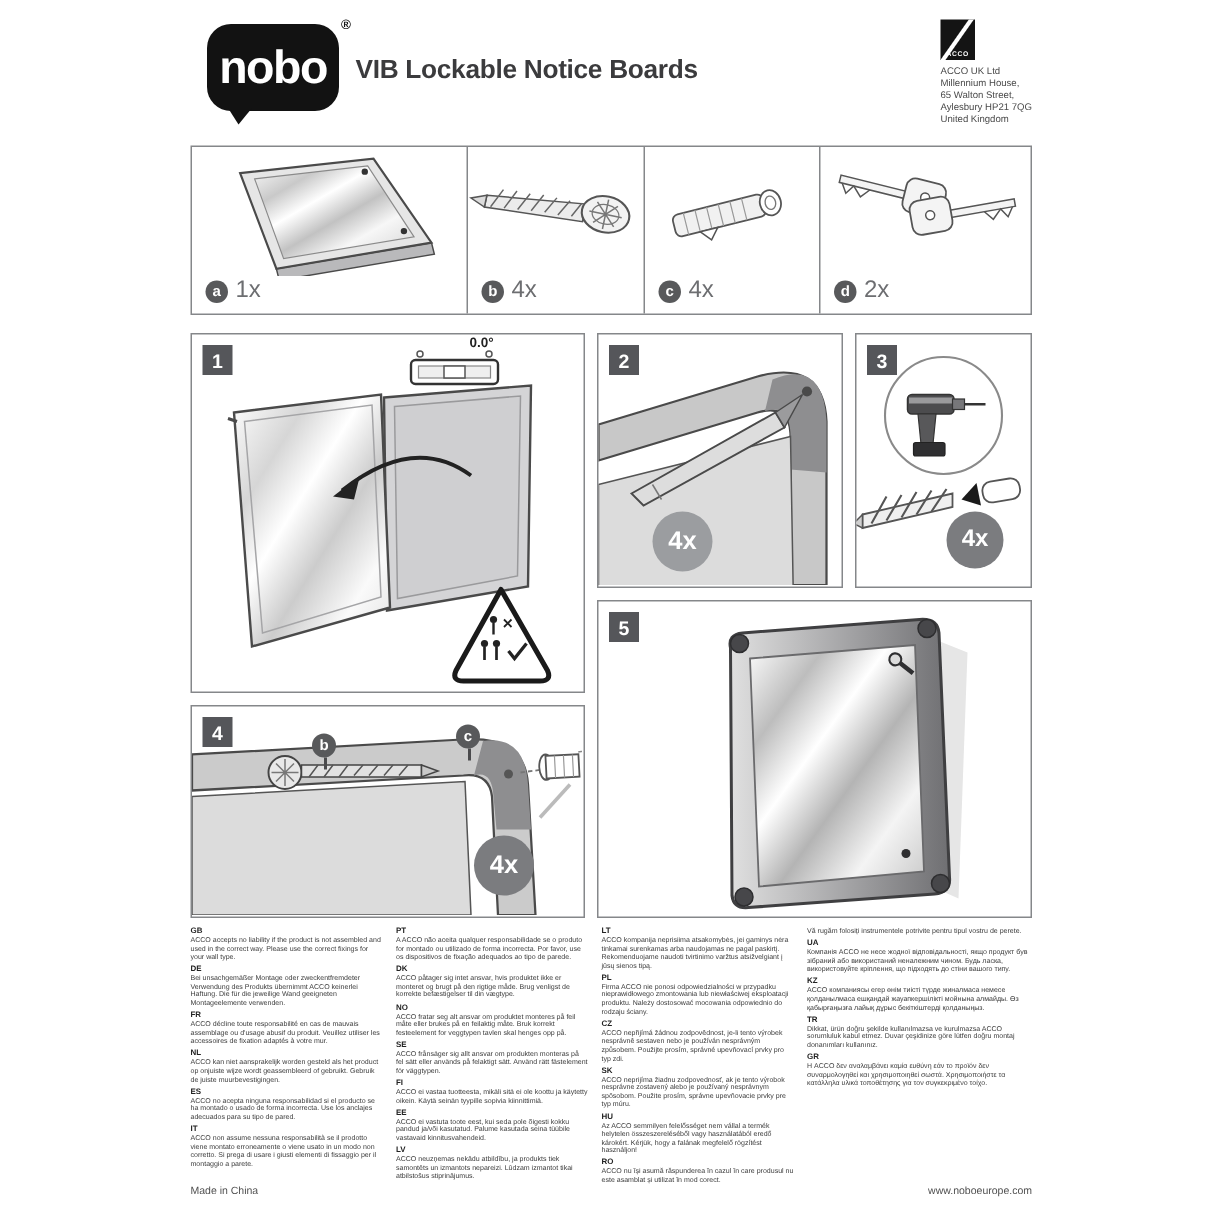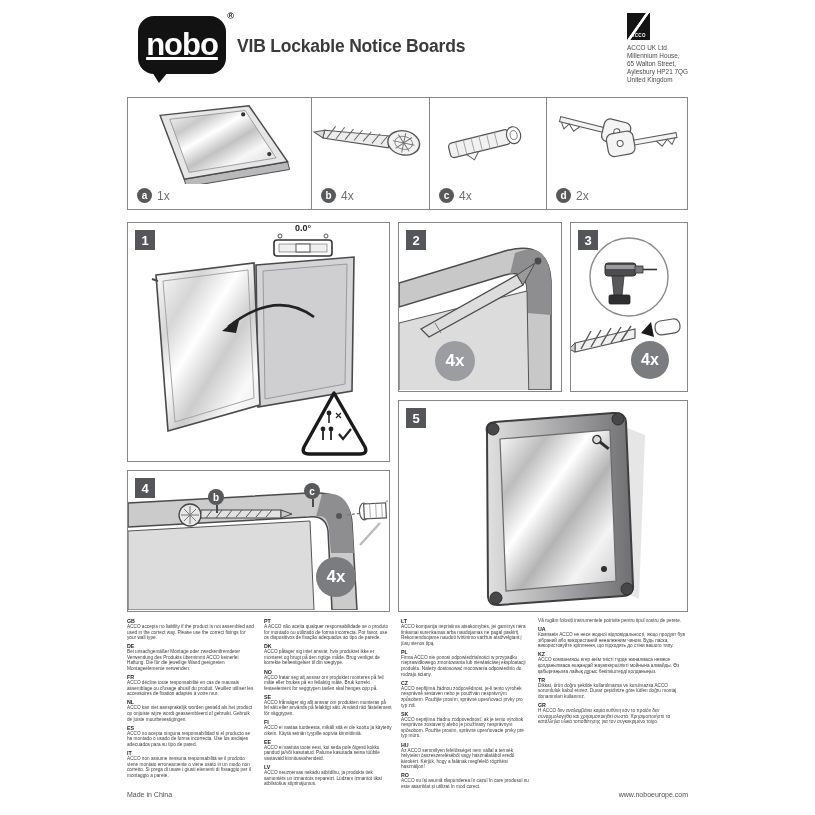--- a/index.html
+++ b/index.html
@@ -4,37 +4,37 @@
 <style>
   html,body{margin:0;padding:0;background:#fff;}
   .page{position:relative;width:815px;height:815px;background:#ffffff;overflow:hidden;
         font-family:"Liberation Sans", sans-serif;color:#333;}
 
   
   .logo-bubble{position:absolute;left:138px;top:16px;width:88px;height:58px;background:#121212;
     border-radius:16px;display:flex;align-items:center;justify-content:center;}
   .logo-bubble:after{content:"";position:absolute;left:14px;bottom:-9px;width:0;height:0;
     border-left:7px solid transparent;border-right:9px solid transparent;border-top:11px solid #121212;}
-  .logo-text{color:#fff;font-weight:bold;font-size:31px;letter-spacing:-1px;text-decoration:underline;}
+  .logo-text{color:#fff;font-weight:bold;font-size:31px;letter-spacing:-1px;}
   .logo-reg{position:absolute;right:-8px;top:-5px;font-size:9px;color:#121212;font-weight:bold;}
   .titles{position:absolute;left:237px;top:33px;font-size:17.5px;font-weight:bold;color:#3b3b3d;line-height:26px;letter-spacing:-0.2px;text-align:right;}
   .acco-logo{position:absolute;left:627px;top:13px;width:23px;height:27px;background:#141414;
     display:flex;align-items:flex-end;justify-content:center;}
   .acco-logo .slash{position:absolute;inset:0;background:linear-gradient(125deg,transparent 44%,#fff 46%,#fff 52%,transparent 54%);}
   .acco-logo .mark{position:relative;color:#fff;font-size:4.5px;font-weight:bold;padding-bottom:2px;letter-spacing:0.4px;}
   .address{position:absolute;left:627px;top:44px;font-size:6.4px;line-height:8px;color:#4a4a4a;}
 
   
   .frame{position:absolute;border:1.5px solid #85878a;background:#fff;box-sizing:border-box;}
   .cell{position:absolute;top:0;bottom:0;box-sizing:border-box;}
   .cell.divider{border-right:1.5px solid #85878a;}
   .part-label{position:absolute;left:9px;bottom:6px;display:flex;align-items:center;}
   .letter-circle{width:15px;height:15px;border-radius:50%;background:#58595b;color:#fff;
     font-size:10px;font-weight:bold;display:flex;align-items:center;justify-content:center;}
-  .qty{margin-left:5px;font-size:12px;color:#6d6e71;}
+  .qty{margin-left:5px;font-size:16px;color:#6d6e71;}
   .badge{position:absolute;left:7px;top:7px;width:20px;height:20px;background:#55565a;color:#fff;
     font-size:13px;font-weight:bold;display:flex;align-items:center;justify-content:center;}
   .qty-circle{position:absolute;border-radius:50%;color:#fff;font-weight:bold;
     display:flex;align-items:center;justify-content:center;}
   .qc-light{background:#9b9da0;}
   .qc-dark{background:#7b7c7f;}
   .mini-label{position:absolute;width:16px;height:16px;border-radius:50%;background:#58595b;color:#fff;
     font-size:10px;font-weight:bold;display:flex;align-items:center;justify-content:center;}
   .leader{position:absolute;width:1.5px;background:#4a4a4c;}
   .level-reading{position:absolute;font-size:9px;font-weight:bold;color:#222;text-align:center;}
@@ -187,21 +187,21 @@
       <circle cx="201" cy="190" r="2.4" fill="#222"></circle>
         <line x1="201" y1="192" x2="201" y2="200" stroke="#222" stroke-width="1.6"></line>
       <path d="M208,190 l5,5 M213,190 l-5,5" stroke="#222" stroke-width="1.2"></path>
       <circle cx="195" cy="206" r="2.4" fill="#222"></circle>
         <line x1="195" y1="208" x2="195" y2="217" stroke="#222" stroke-width="1.8"></line>
       <circle cx="203" cy="206" r="2.4" fill="#222"></circle>
         <line x1="203" y1="208" x2="203" y2="217" stroke="#222" stroke-width="1.8"></line>
       <path d="M211,211 l4,5 8,-10" stroke="#222" stroke-width="2.2" fill="none"></path>
     </svg>
     <div class="badge">1</div>
-    <div class="level-reading" style="left:146px;top:0px;width:58px;">0.0°</div>
+    <div class="level-reading" style="left:164px;top:0px;width:58px;">0.0°</div>
   </div>
 
   <div class="frame" style="left:398px;top:222px;width:164px;height:170px;">
     <svg width="161" height="167" viewBox="0 0 161 167" style="position:absolute;inset:0;">
       <path d="M0,60 L106,28 Q150,16 152,58 L152,167 L128,167 L128,66 Q127,46 106,52 L0,84 Z" fill="#c8c8c8" stroke="#4a4a4a" stroke-width="1.5"></path>
       <path d="M116,30 Q150,16 152,58 L152,92 L128,90 L128,66 Q127,46 111,51 Z" fill="#8e8e90"></path>
       <polygon points="0,86 128,54 130,167 0,167" fill="#dcdcdc" stroke="#555" stroke-width="1" transform="translate(0,14)"></polygon>
       <circle cx="139" cy="38" r="3.4" fill="#4a4a4a"></circle>
       <polygon points="22,106 118,52 124,62 30,114" fill="#ddd" stroke="#4a4a4a" stroke-width="1.3"></polygon>
       <polygon points="118,52 136,40 124,62" fill="#9b9b9d" stroke="#4a4a4a" stroke-width="1"></polygon>

